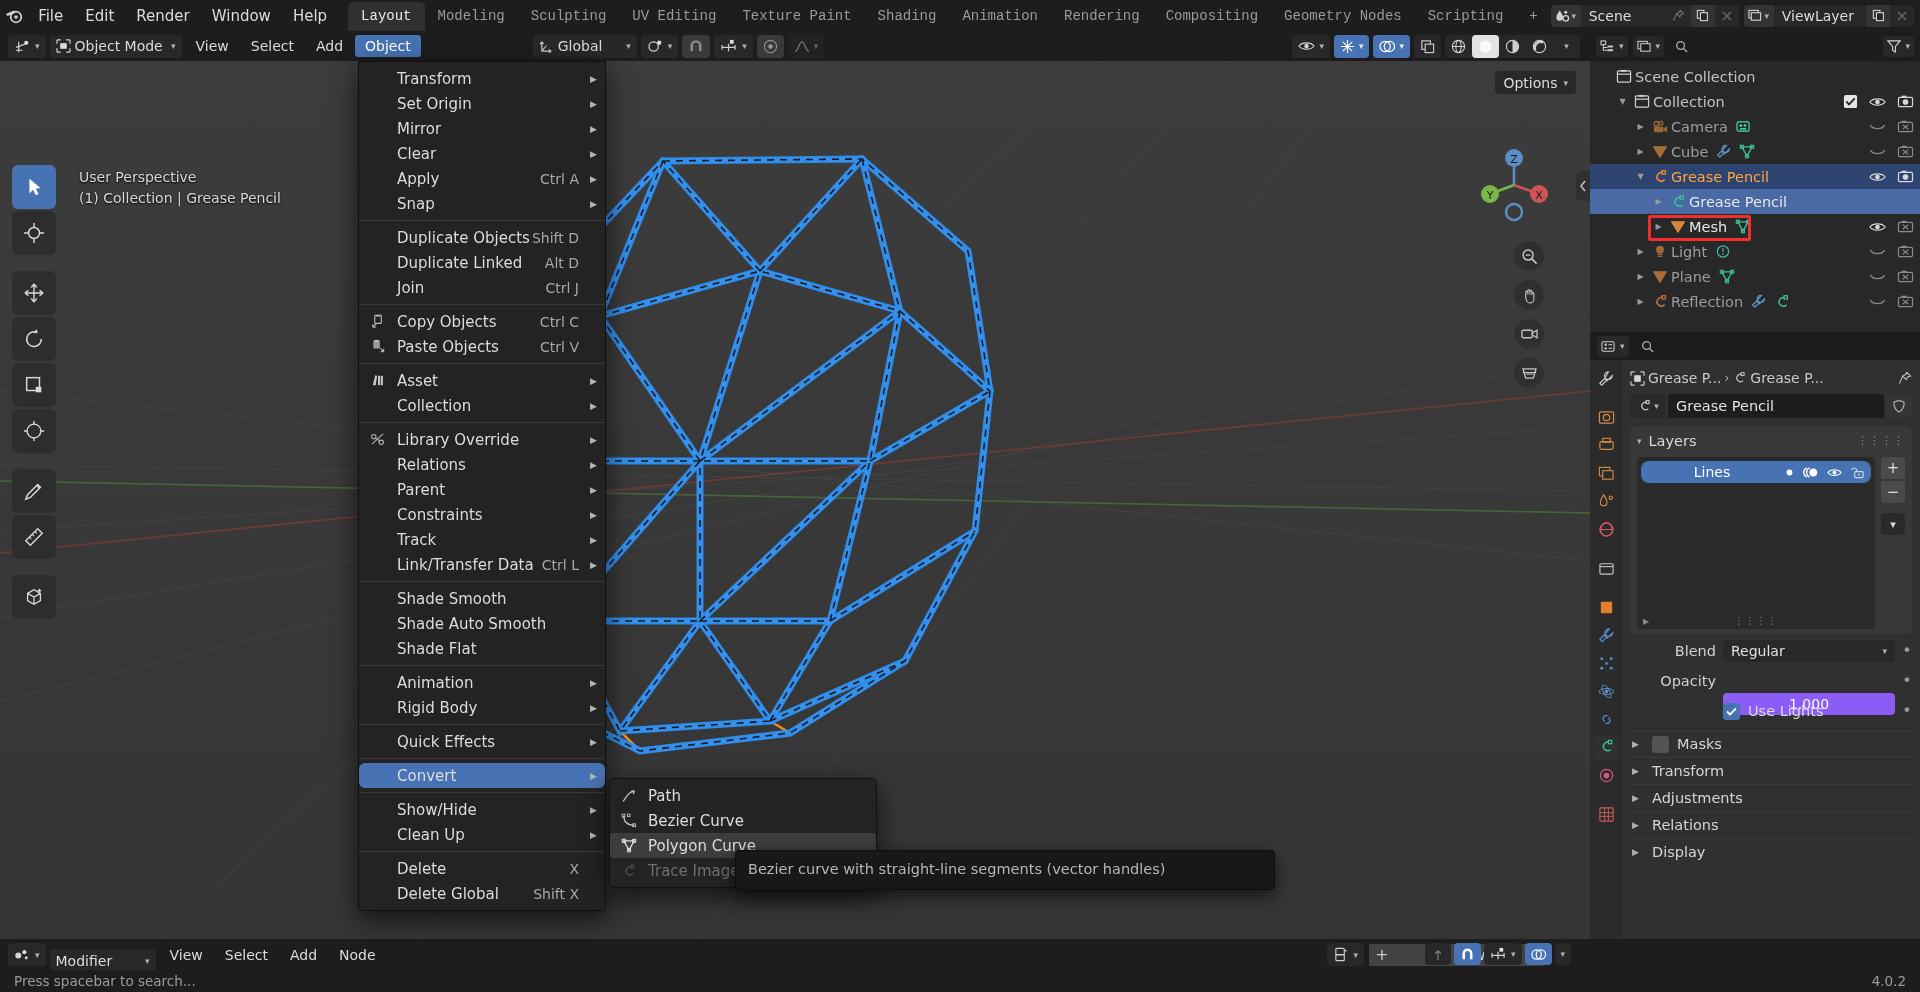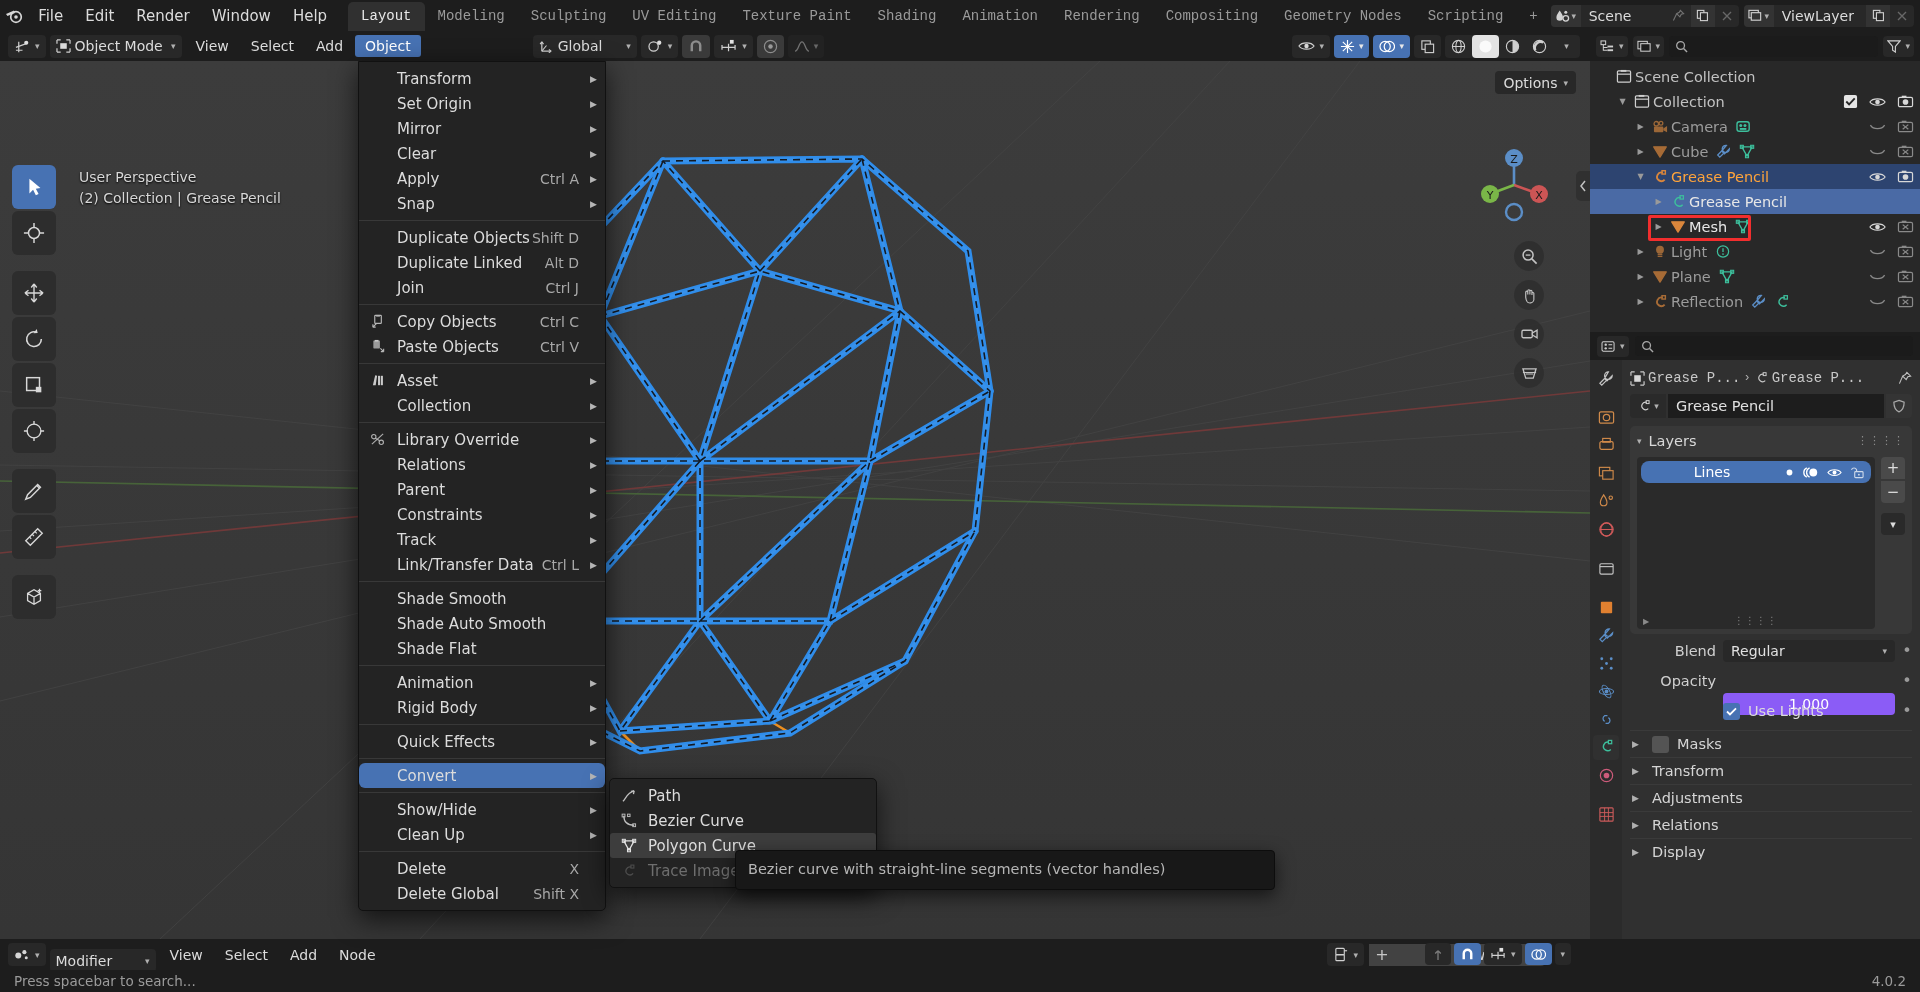--- a/index.html
+++ b/index.html
@@ -151,21 +151,21 @@
                   display:flex; align-items:center; padding:0 6px; }
   .props-tabs { position:absolute; left:0; top:28px; width:32px; height:579px;
                 background:#2b2b2b; display:flex; flex-direction:column;
                 align-items:center; padding-top:6px; gap:3px; }
   .ptab { width:26px; height:25px; display:flex; align-items:center; justify-content:center;
           border-radius:4px; }
   .ptab.on { background:#303030; }
   .props-body { position:absolute; left:32px; top:28px; width:298px; height:579px;
                 padding:6px 8px; overflow:hidden; }
   .breadcrumb { display:flex; align-items:center; gap:3px; height:24px; font-size:14px;
-                color:#c8c8c8;font-family:Liberation Mono, monospace; }
+                color:#c8c8c8; }
   .id-row { display:flex; align-items:center; height:24px; margin-top:4px; gap:2px; }
   .id-pick { width:36px; height:24px; background:#2a2a2a; border-radius:4px 0 0 4px;
              display:flex; align-items:center; justify-content:center; gap:2px; }
   .id-name { flex:1; height:24px; background:#1d1d1d; display:flex; align-items:center;
              padding:0 8px; font-size:14.5px; color:#e0e0e0; }
   .id-shield { width:26px; height:24px; background:#343434; border-radius:0 4px 4px 0;
                display:flex; align-items:center; justify-content:center; }
   .panel { margin-top:8px; background:#383838; border-radius:5px; padding:5px 7px; }
   .panel-hdr { display:flex; align-items:center; gap:7px; font-size:14.5px; color:#d8d8d8; height:20px; }
   .grip { margin-left:auto; color:#8a8a8a; font-size:11px; letter-spacing:1px; line-height:6px; }
@@ -477,21 +477,21 @@
           <path d="M760 210 L663 100 M760 210 L862 98"></path>
           <path d="M600 255 L700 400 L760 210 M700 400 L497 400 M700 400 L900 250 M900 250 L870 400 L700 400 M870 400 L990 330"></path>
           <path d="M497 400 L560 560 L700 400 M560 560 L700 560 L700 400 M700 560 L870 400 M700 560 L830 560 L870 400 M830 560 L975 470"></path>
           <path d="M560 560 L620 670 L700 560 M620 670 L770 660 L700 560 M770 660 L830 560 M770 660 L905 600"></path>
         </g>
       </g>
     </svg>
 
     <div class="vp-text">
       <div>User Perspective</div>
-      <div>(2) Collection | Grease Pencil</div>
+      <div>(1) Collection | Grease Pencil</div>
     </div>
 
     <div class="toolbar-left">
       <div class="tool-btn sel">
         <svg width="22" height="22" viewBox="0 0 24 24">
             <path d="M7 3 L7 19 L11 15 L14 21 L17 19.5 L14 14 L19 13 Z" fill="#fff"></path>
           </svg>
       </div>
       <div class="tool-btn">
         <svg width="22" height="22" viewBox="0 0 24 24">

